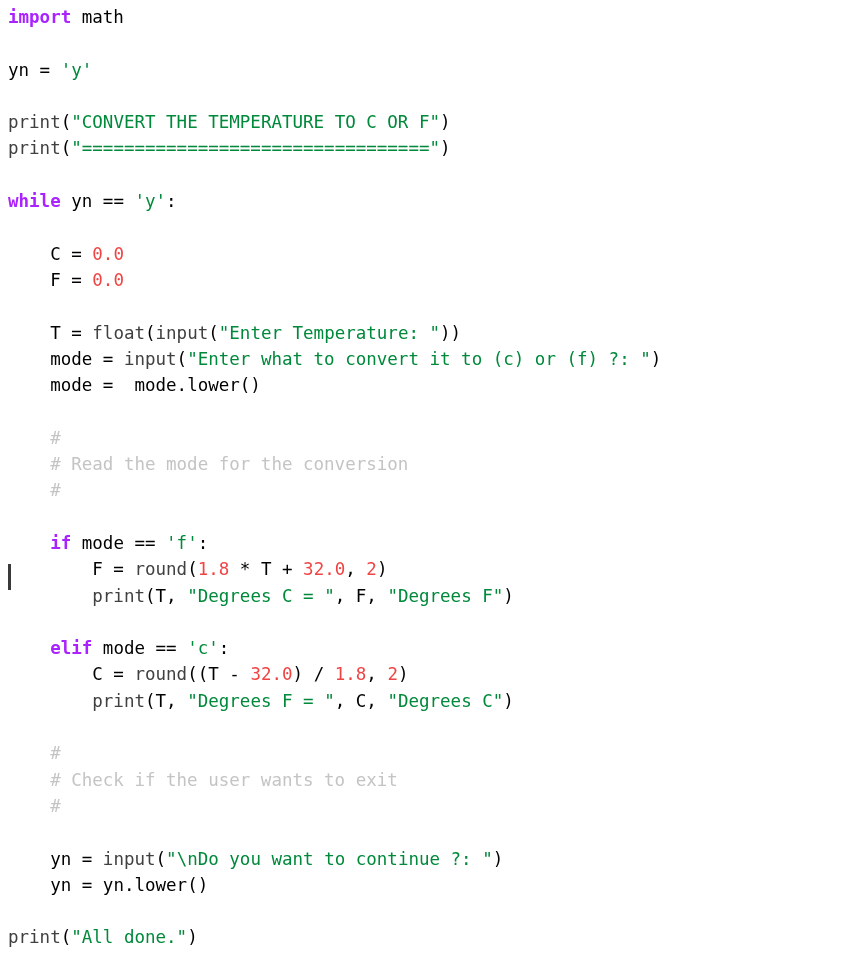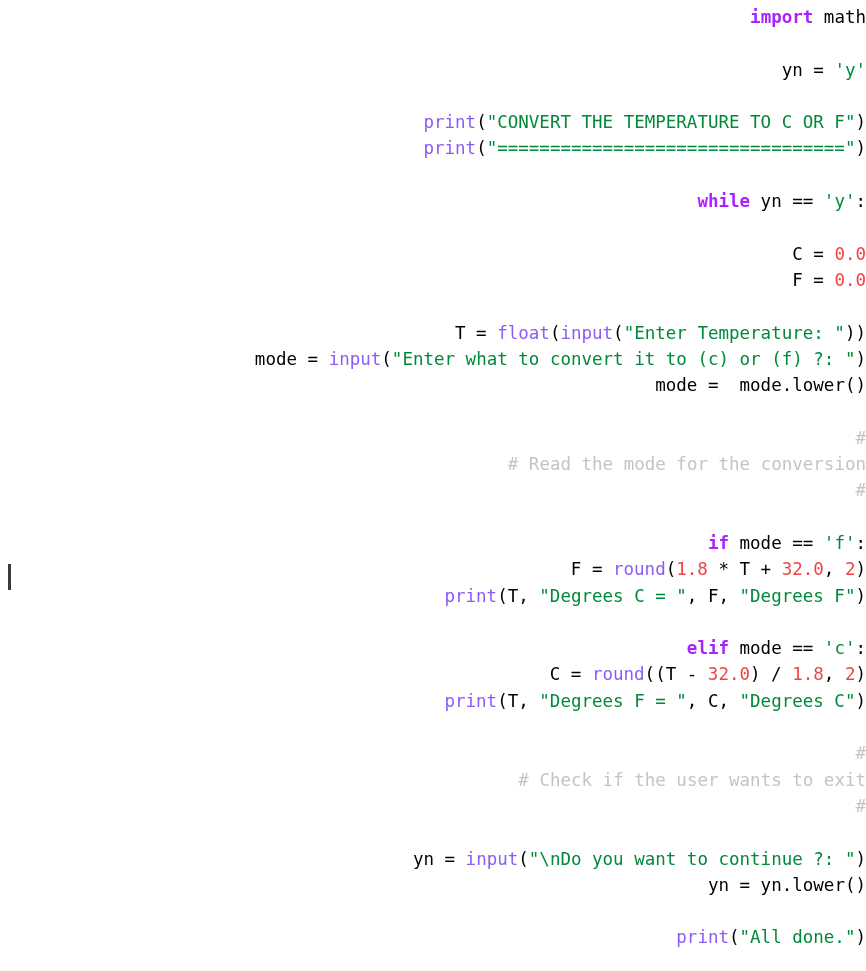--- a/index.html
+++ b/index.html
@@ -23,39 +23,39 @@
   #code {
     font-family: "DejaVu Sans Mono", monospace;
     font-size: 17.5px;
     line-height: 26.3px;
     white-space: pre;
     color: #000000;
     padding-left: 8px;
     letter-spacing: 0px;
     margin: 0;
   }
-  .ln { display: block; height: 26.3px; text-align: right; }
+  .ln { display: block; height: 26.3px; }
   
   .kw   { color: #aa22ff; font-weight: bold; }
   .bi   { color: #bb5cc4; }
   .fn   { color: #bb5cc4; }
   .str  { color: #00893b; }
   .num  { color: #cc7a00; }
   .cmt  { color: #c4c4c4; font-style: normal; }
   .op   { color: #000000; }
   .nm   { color: #000000; }
   .pn   { color: #000000; }
   
   #caret {
     position: absolute;
     left: 8px;
     width: 3px;
     background: #3a3a3a;
     pointer-events: none;
   }
 </style>
-<style>.kw{color:#aa22ff;}.bi,.fn{color:#8b5cf6;}.str{color:#00893b;}.num{color:#ef4444;}.cmt{color:#c4c4c4;}.op,.nm,.pn{color:#000000;}#editor{background:#ffffff;}#code{font-size:17.5px;line-height:26.3px;}</style></head>
+<style>.kw{color:#aa22ff;}.bi,.fn{color:#404040;}.str{color:#00893b;}.num{color:#ef4444;}.cmt{color:#c4c4c4;}.op,.nm,.pn{color:#000000;}#editor{background:#ffffff;}#code{font-size:17.5px;line-height:26.3px;}</style></head>
 <body>
 
 <div id="editor">
   <pre id="code"><span class="ln"><span class="kw">import</span><span class="nm"> math</span></span><span class="ln">&nbsp;</span><span class="ln"><span class="nm">yn </span><span class="op">=</span><span class="nm"> </span><span class="str">'y'</span></span><span class="ln">&nbsp;</span><span class="ln"><span class="fn">print</span><span class="pn">(</span><span class="str">"CONVERT THE TEMPERATURE TO C OR F"</span><span class="pn">)</span></span><span class="ln"><span class="fn">print</span><span class="pn">(</span><span class="str">"================================="</span><span class="pn">)</span></span><span class="ln">&nbsp;</span><span class="ln"><span class="kw">while</span><span class="nm"> yn </span><span class="op">==</span><span class="nm"> </span><span class="str">'y'</span><span class="pn">:</span></span><span class="ln">&nbsp;</span><span class="ln"><span class="nm">    C </span><span class="op">=</span><span class="nm"> </span><span class="num">0.0</span></span><span class="ln"><span class="nm">    F </span><span class="op">=</span><span class="nm"> </span><span class="num">0.0</span></span><span class="ln">&nbsp;</span><span class="ln"><span class="nm">    T </span><span class="op">=</span><span class="nm"> </span><span class="bi">float</span><span class="pn">(</span><span class="bi">input</span><span class="pn">(</span><span class="str">"Enter Temperature: "</span><span class="pn">))</span></span><span class="ln"><span class="nm">    mode </span><span class="op">=</span><span class="nm"> </span><span class="bi">input</span><span class="pn">(</span><span class="str">"Enter what to convert it to (c) or (f) ?: "</span><span class="pn">)</span></span><span class="ln"><span class="nm">    mode </span><span class="op">=</span><span class="nm">  mode</span><span class="pn">.</span><span class="nm">lower</span><span class="pn">()</span></span><span class="ln">&nbsp;</span><span class="ln"><span class="cmt">    #</span></span><span class="ln"><span class="cmt">    # Read the mode for the conversion</span></span><span class="ln"><span class="cmt">    #</span></span><span class="ln">&nbsp;</span><span class="ln"><span class="nm">    </span><span class="kw">if</span><span class="nm"> mode </span><span class="op">==</span><span class="nm"> </span><span class="str">'f'</span><span class="pn">:</span></span><span class="ln"><span class="nm">        F </span><span class="op">=</span><span class="nm"> </span><span class="bi">round</span><span class="pn">(</span><span class="num">1.8</span><span class="nm"> </span><span class="op">*</span><span class="nm"> T </span><span class="op">+</span><span class="nm"> </span><span class="num">32.0</span><span class="pn">,</span><span class="nm"> </span><span class="num">2</span><span class="pn">)</span></span><span class="ln"><span class="nm">        </span><span class="fn">print</span><span class="pn">(</span><span class="nm">T</span><span class="pn">,</span><span class="nm"> </span><span class="str">"Degrees C = "</span><span class="pn">,</span><span class="nm"> F</span><span class="pn">,</span><span class="nm"> </span><span class="str">"Degrees F"</span><span class="pn">)</span></span><span class="ln">&nbsp;</span><span class="ln"><span class="nm">    </span><span class="kw">elif</span><span class="nm"> mode </span><span class="op">==</span><span class="nm"> </span><span class="str">'c'</span><span class="pn">:</span></span><span class="ln"><span class="nm">        C </span><span class="op">=</span><span class="nm"> </span><span class="bi">round</span><span class="pn">((</span><span class="nm">T </span><span class="op">-</span><span class="nm"> </span><span class="num">32.0</span><span class="pn">)</span><span class="nm"> </span><span class="op">/</span><span class="nm"> </span><span class="num">1.8</span><span class="pn">,</span><span class="nm"> </span><span class="num">2</span><span class="pn">)</span></span><span class="ln"><span class="nm">        </span><span class="fn">print</span><span class="pn">(</span><span class="nm">T</span><span class="pn">,</span><span class="nm"> </span><span class="str">"Degrees F = "</span><span class="pn">,</span><span class="nm"> C</span><span class="pn">,</span><span class="nm"> </span><span class="str">"Degrees C"</span><span class="pn">)</span></span><span class="ln">&nbsp;</span><span class="ln"><span class="cmt">    #</span></span><span class="ln"><span class="cmt">    # Check if the user wants to exit</span></span><span class="ln"><span class="cmt">    #</span></span><span class="ln">&nbsp;</span><span class="ln"><span class="nm">    yn </span><span class="op">=</span><span class="nm"> </span><span class="bi">input</span><span class="pn">(</span><span class="str">"\nDo you want to continue ?: "</span><span class="pn">)</span></span><span class="ln"><span class="nm">    yn </span><span class="op">=</span><span class="nm"> yn</span><span class="pn">.</span><span class="nm">lower</span><span class="pn">()</span></span><span class="ln">&nbsp;</span><span class="ln"><span class="fn">print</span><span class="pn">(</span><span class="str">"All done."</span><span class="pn">)</span></span></pre>
   <div id="caret" style="left: 8px; top: 564px; height: 26px; background: rgb(58, 58, 58);"></div>
 </div>
 
 </body></html>

